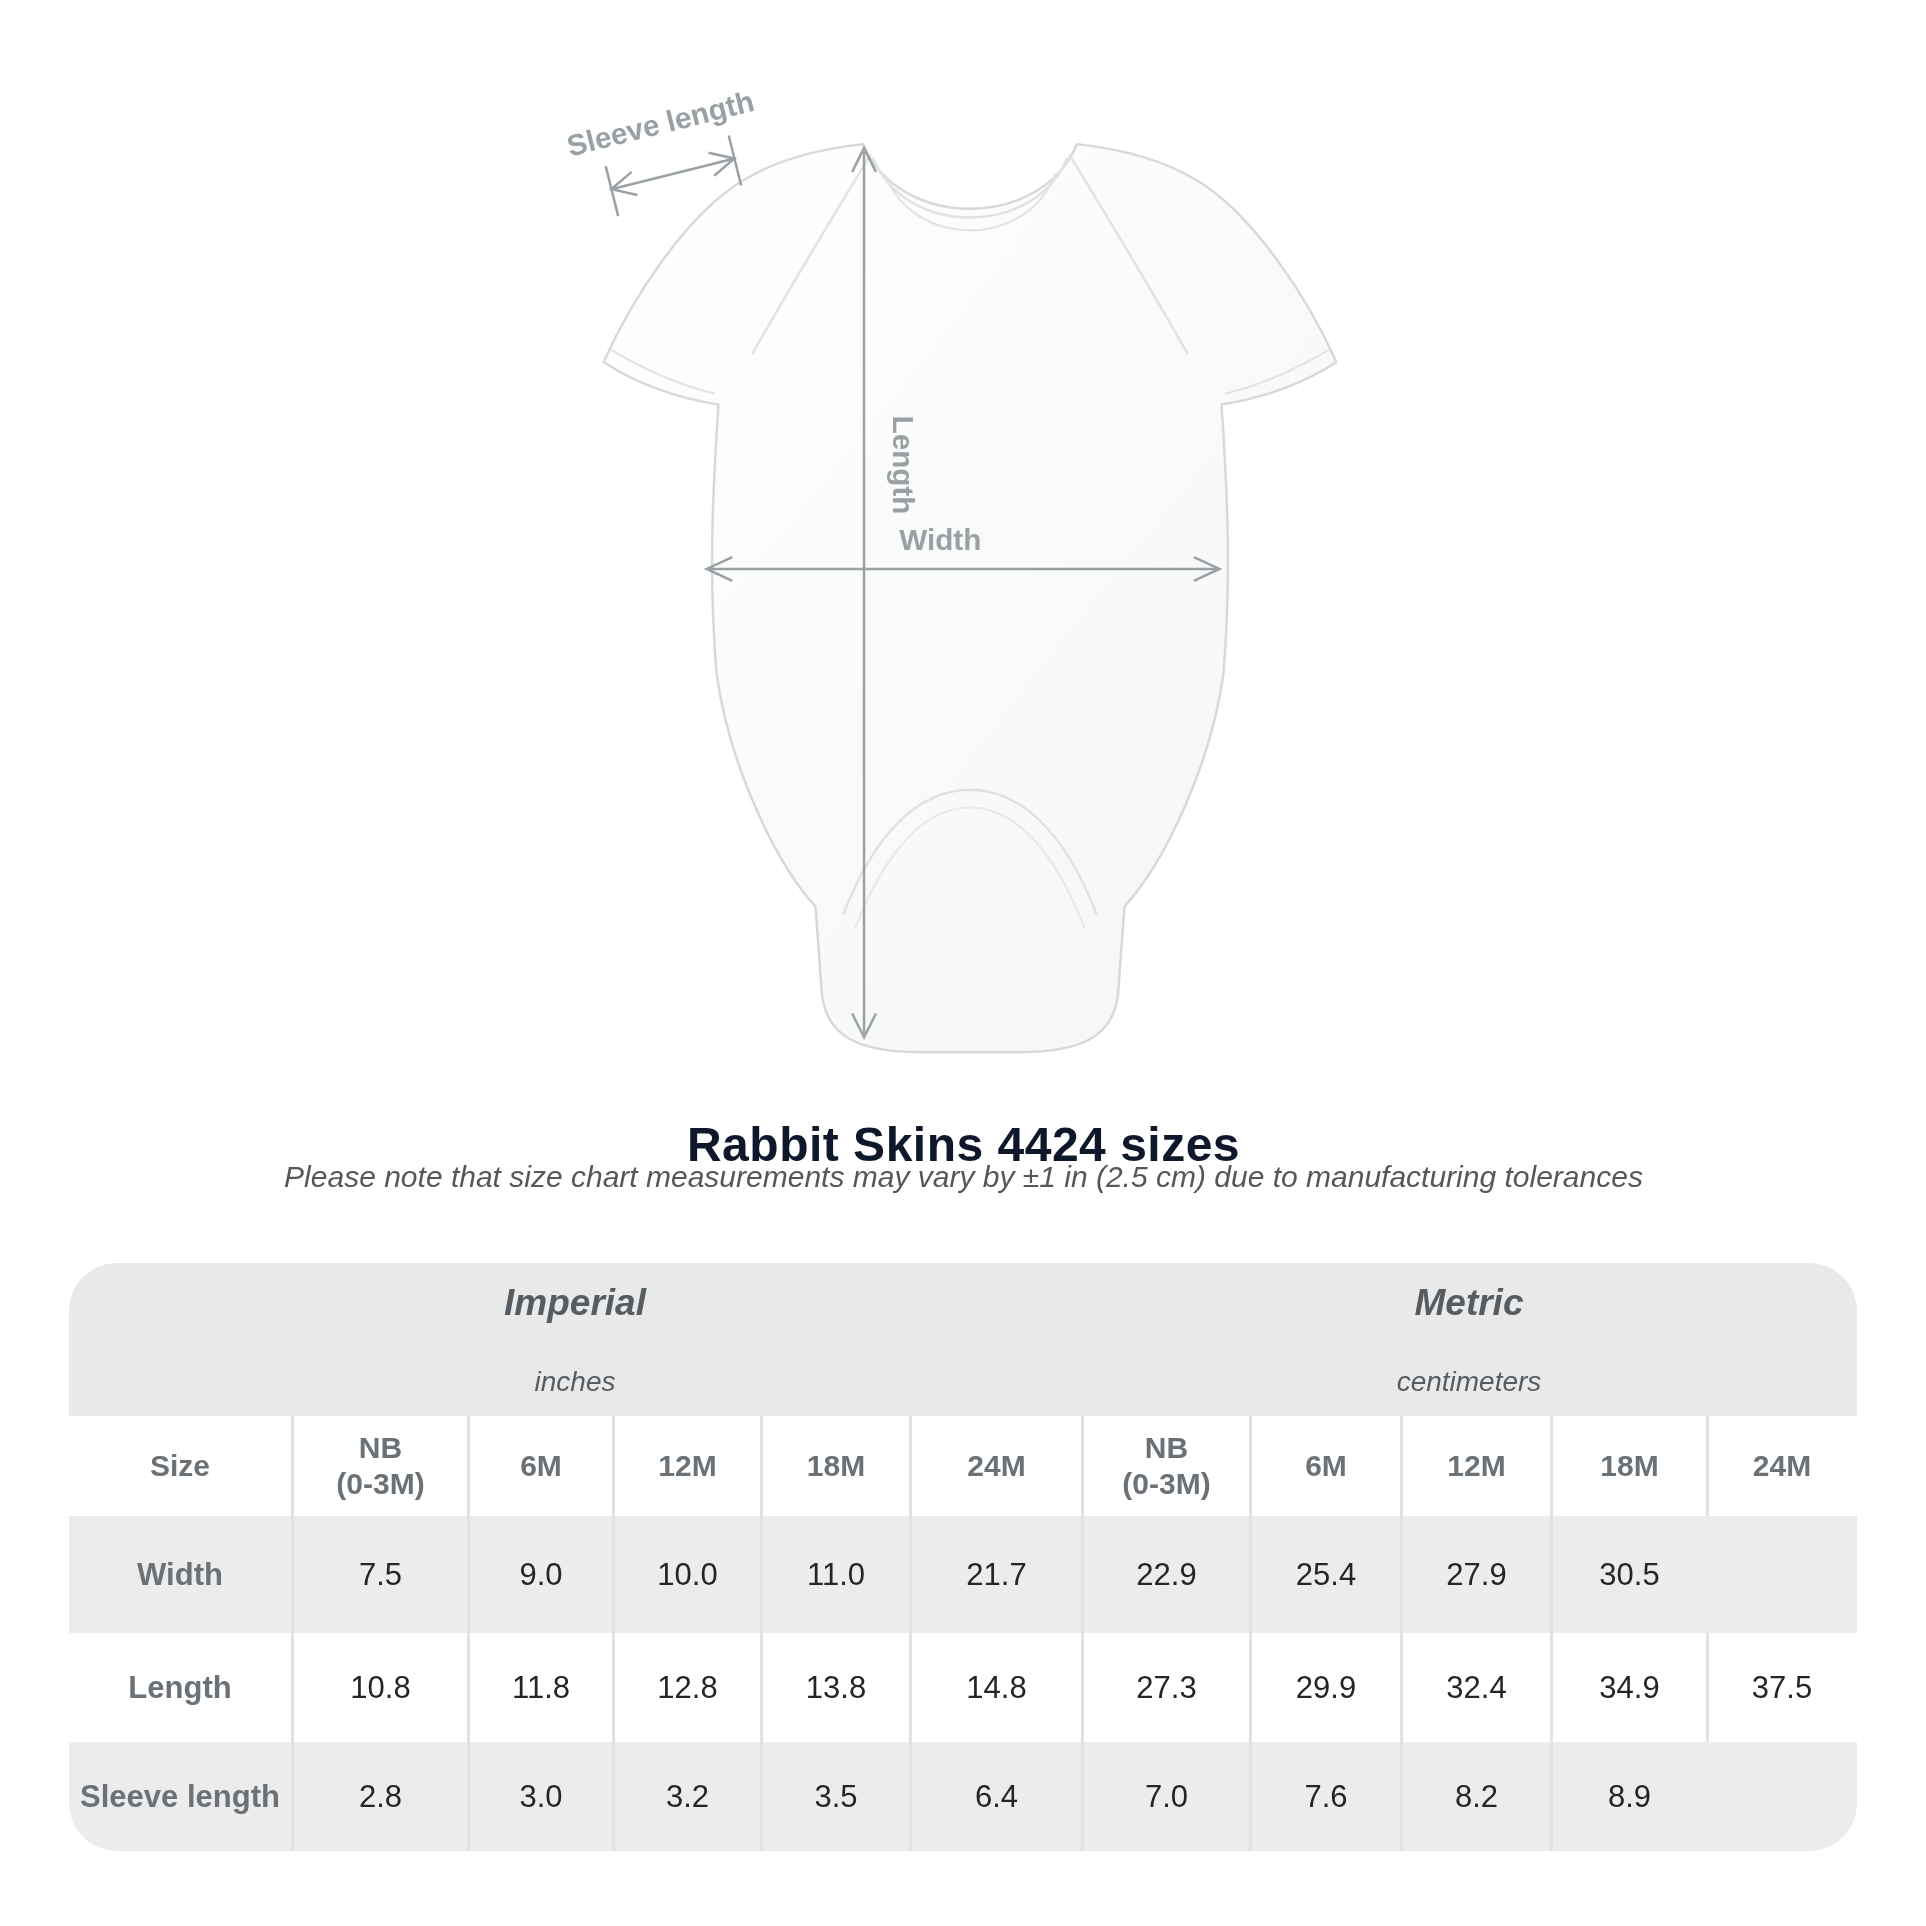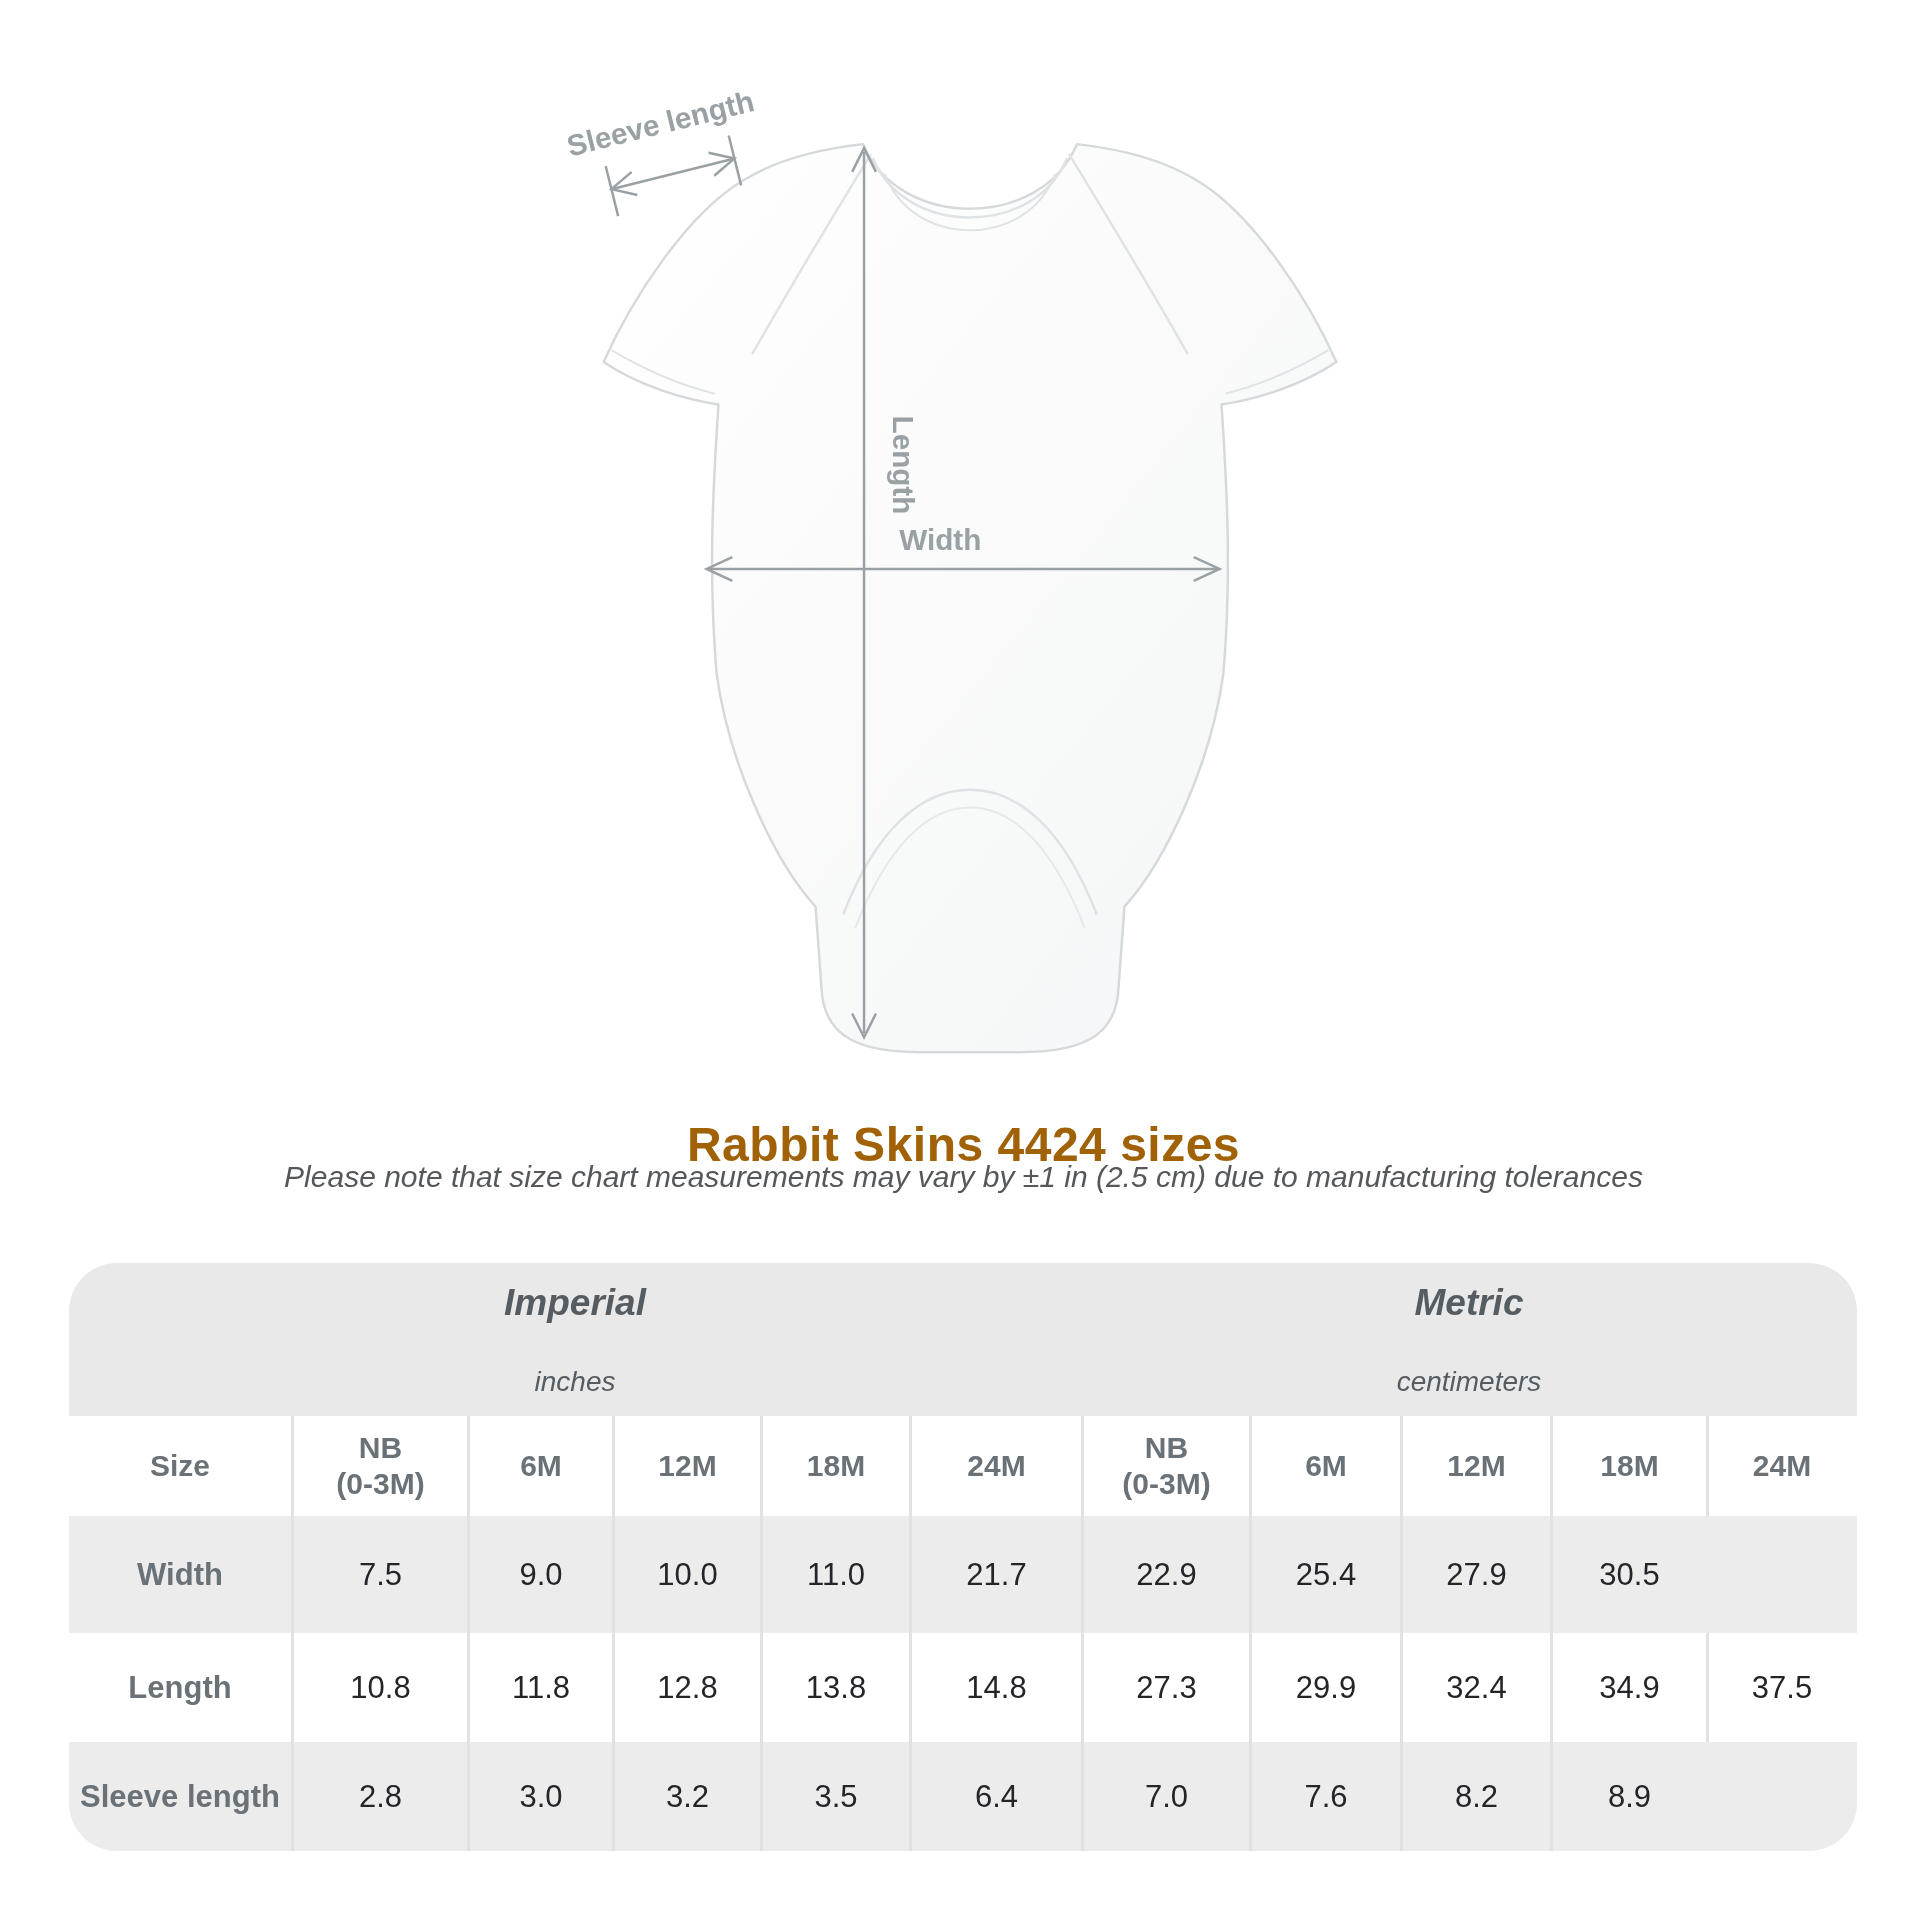--- a/index.html
+++ b/index.html
@@ -3,21 +3,21 @@
 <meta charset="utf-8">
 <style>
   html,body{margin:0;padding:0;background:#ffffff;}
   body{width:1927px;height:1927px;position:relative;font-family:"Liberation Sans",sans-serif;overflow:hidden;}
 
   
   .diagram-wrap{position:absolute;left:554px;top:57px;width:832px;height:1010px;}
 
   
   .page-title{position:absolute;left:0;top:1117px;width:1927px;text-align:center;
-    font-size:48px;font-weight:bold;color:#a16207;letter-spacing:0.5px;}
+    font-size:48px;font-weight:bold;color:#0f172a;letter-spacing:0.5px;}
   .page-subtitle{position:absolute;left:0;top:1160px;width:1927px;text-align:center;
     font-size:30px;font-style:italic;color:#55585b;}
 
   
   .size-table{position:absolute;left:69px;top:1263px;width:1788px;border-radius:48px;overflow:hidden;text-align:right;}
   .band{height:153px;background:#e9e9ea;display:flex;}
   .band-group{display:flex;flex-direction:column;align-items:center;justify-content:center;gap:10px;}
   .band-group.imperial{width:1012px;}
   .band-group.metric{width:776px;}
   .band-label{font-size:37px;font-weight:bold;font-style:italic;color:#565d62;}

